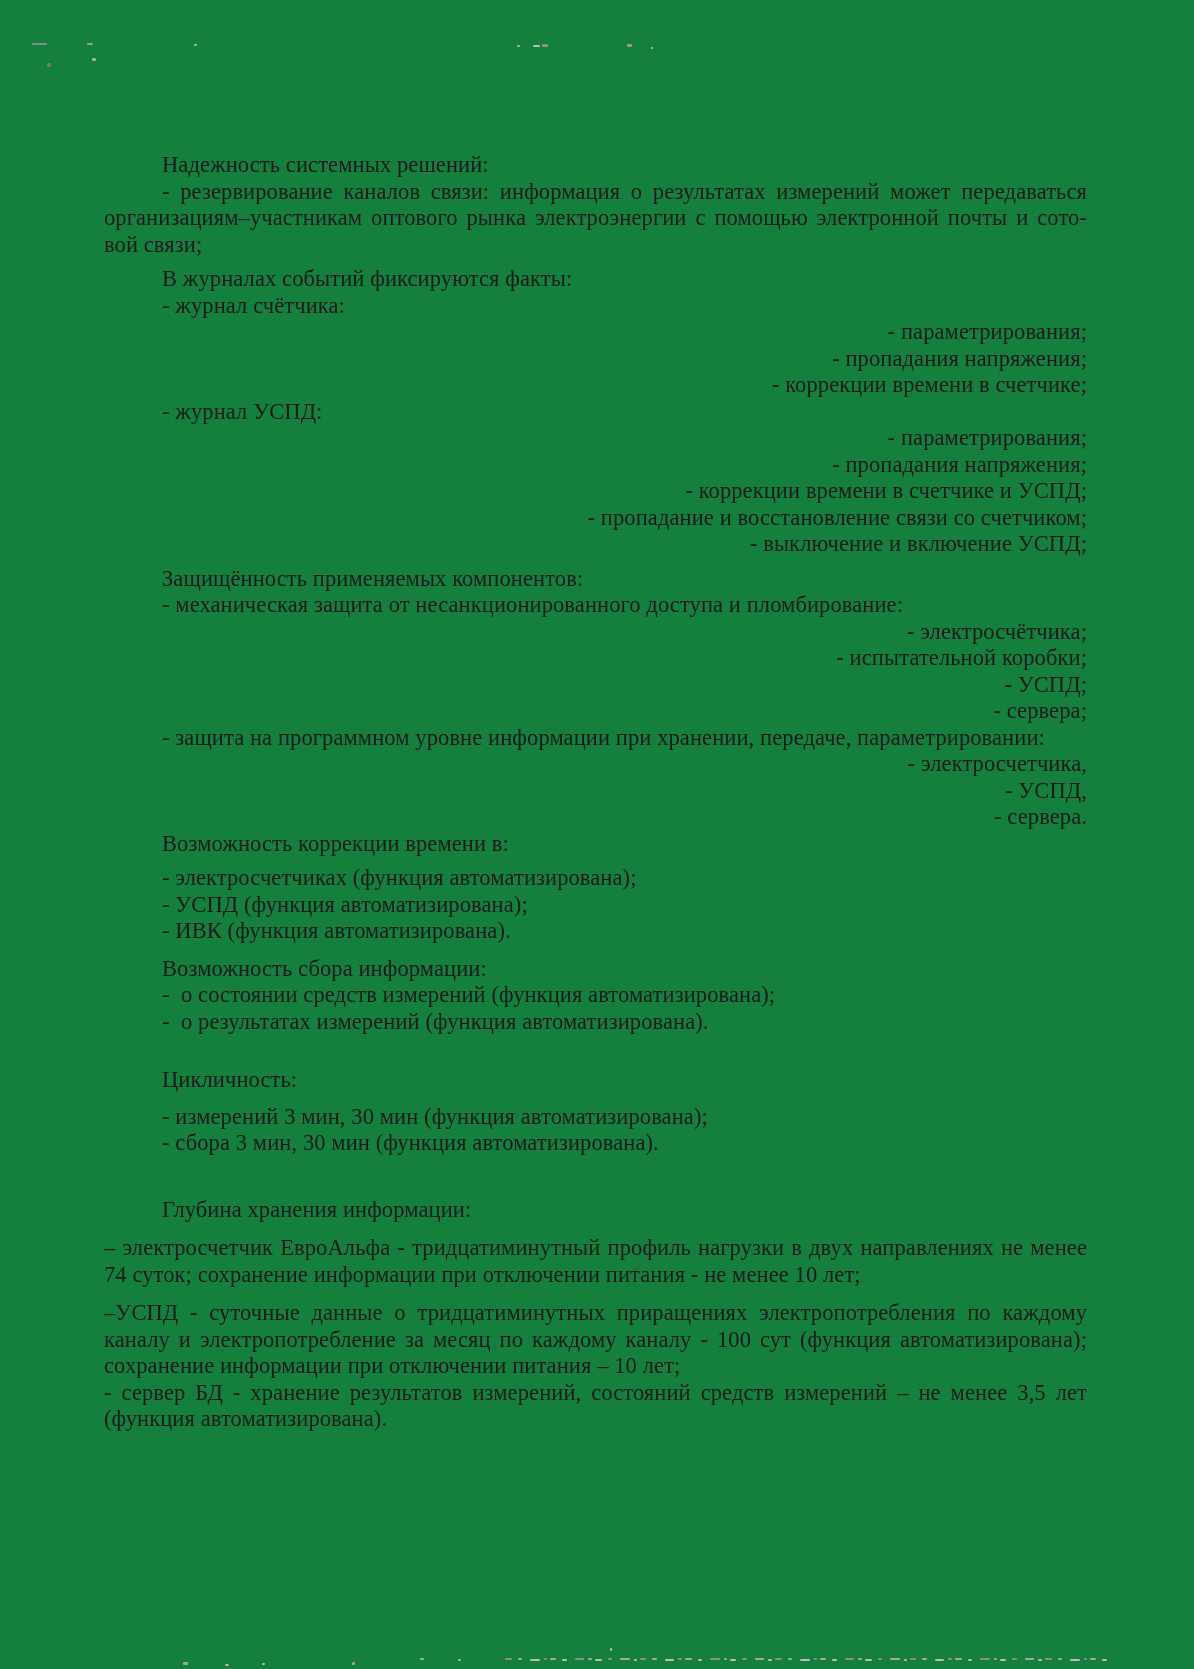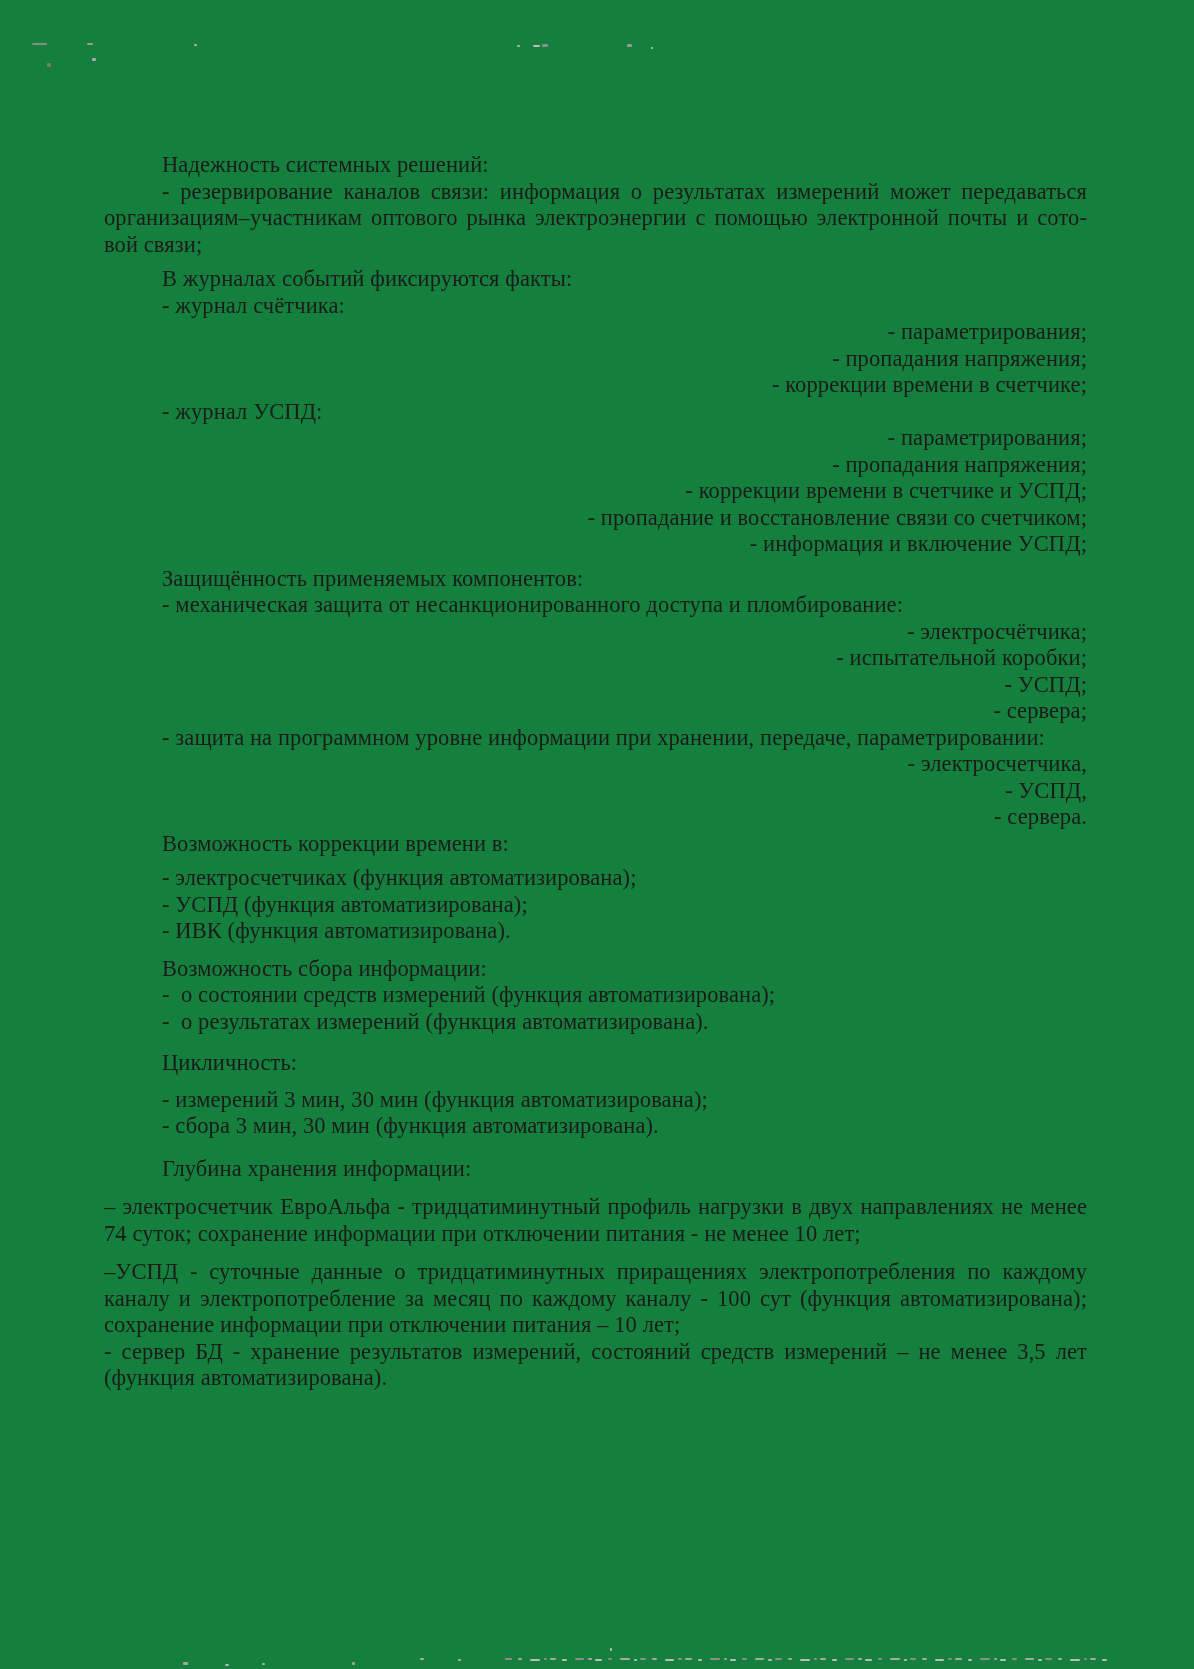--- a/index.html
+++ b/index.html
@@ -55,21 +55,21 @@
         <div class="line ind1" style="margin-top: 8px;">В журналах событий фиксируются факты:</div>
         <div class="line ind1">- журнал счётчика:</div>
         <div class="line ind2">- параметрирования;</div>
         <div class="line ind2">- пропадания напряжения;</div>
         <div class="line ind2">- коррекции времени в счетчике;</div>
         <div class="line ind1">- журнал УСПД:</div>
         <div class="line ind2">- параметрирования;</div>
         <div class="line ind2">- пропадания напряжения;</div>
         <div class="line ind2">- коррекции времени в счетчике и УСПД;</div>
         <div class="line ind2">- пропадание и восстановление связи со счетчиком;</div>
-        <div class="line ind2">- информация и включение УСПД;</div>
+        <div class="line ind2">- выключение и включение УСПД;</div>
       </section>
       <section>
         <div class="line ind1" style="margin-top: 8px;">Защищённость применяемых компонентов:</div>
         <div class="line ind1">- механическая защита от несанкционированного доступа и пломбирование:</div>
         <div class="line ind2">- электросчётчика;</div>
         <div class="line ind2">- испытательной коробки;</div>
         <div class="line ind2">- УСПД;</div>
         <div class="line ind2">- сервера;</div>
         <div class="line ind1">- защита на программном уровне информации при хранении, передаче, параметрировании:</div>
         <div class="line ind2">- электросчетчика,</div>
@@ -81,26 +81,26 @@
         <div class="line ind1" style="margin-top: 8px;">- электросчетчиках (функция автоматизирована);</div>
         <div class="line ind1">- УСПД (функция автоматизирована);</div>
         <div class="line ind1">- ИВК (функция автоматизирована).</div>
       </section>
       <section>
         <div class="line ind1" style="margin-top: 11px;">Возможность сбора информации:</div>
         <div class="line ind1">-  о состоянии средств измерений (функция автоматизирована);</div>
         <div class="line ind1">-  о результатах измерений (функция автоматизирована).</div>
       </section>
       <section>
-        <div class="line ind1" style="margin-top: 15px;">Цикличность:</div>
+        <div class="line ind1" style="margin-top: 32px;">Цикличность:</div>
         <div class="line ind1" style="margin-top: 10px;">- измерений 3 мин, 30 мин (функция автоматизирована);</div>
         <div class="line ind1">- сбора 3 мин, 30 мин (функция автоматизирована).</div>
       </section>
       <section>
-        <div class="line ind1" style="margin-top: 16px;">Глубина хранения информации:</div>
+        <div class="line ind1" style="margin-top: 40px;">Глубина хранения информации:</div>
         <div class="line ind0 j" style="margin-top: 12px;">– электросчетчик ЕвроАльфа - тридцатиминутный профиль нагрузки в двух направлениях не менее</div>
         <div class="line ind0">74 суток; сохранение информации при отключении питания - не менее 10 лет;</div>
         <div class="line ind0 j" style="margin-top: 12px;">–УСПД - суточные данные о тридцатиминутных приращениях электропотребления по каждому</div>
         <div class="line ind0 j">каналу и электропотребление за месяц по каждому каналу - 100 сут (функция автоматизирована);</div>
         <div class="line ind0">сохранение информации при отключении питания – 10 лет;</div>
         <div class="line ind0 j" style="">- сервер БД - хранение результатов измерений, состояний средств измерений – не менее 3,5 лет</div>
         <div class="line ind0">(функция автоматизирована).</div>
       </section>
     </div>
   <div class="artifacts" id="artifacts">

